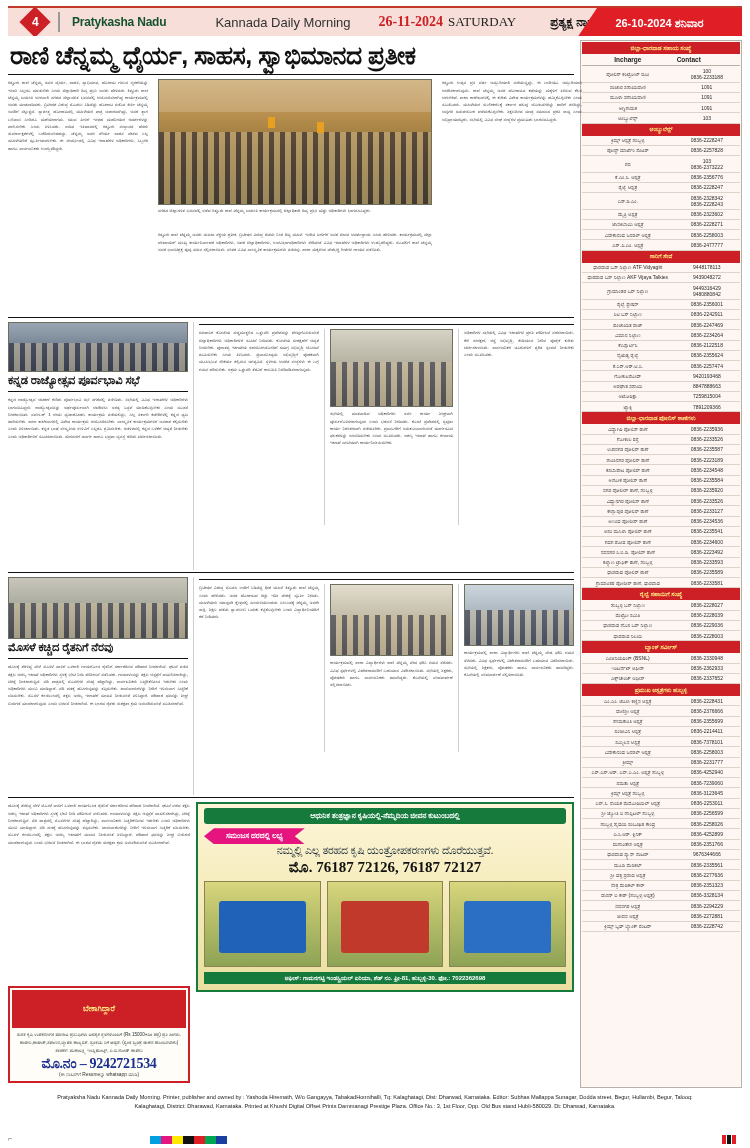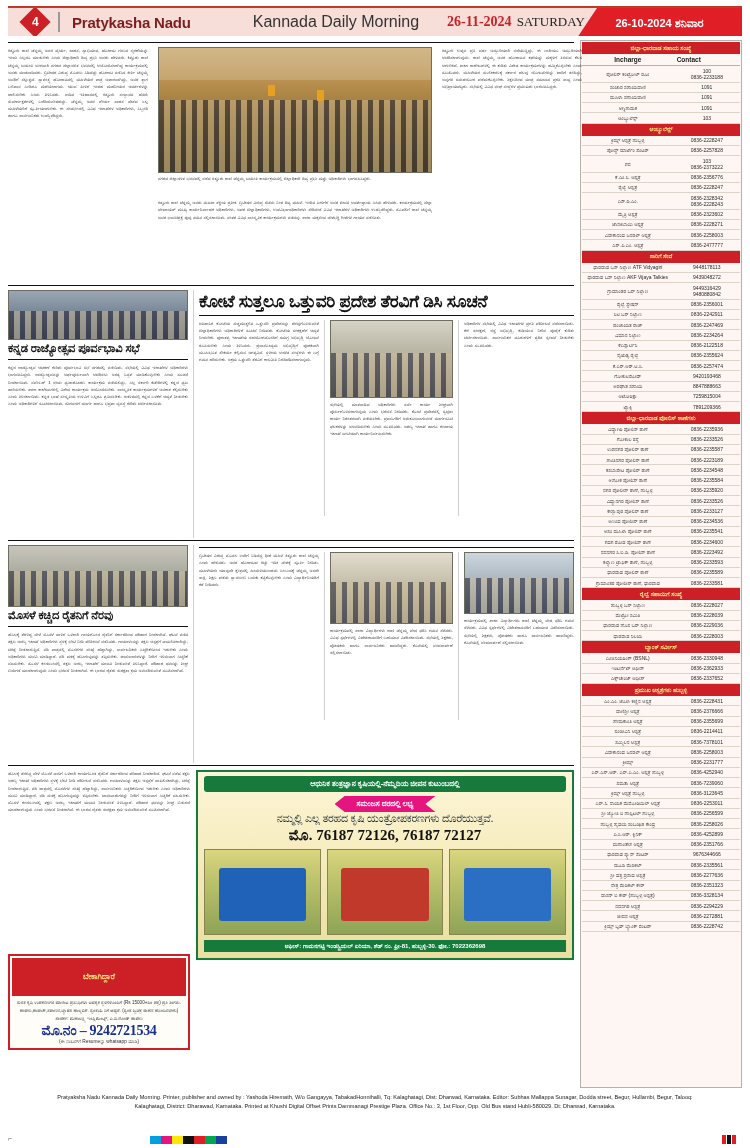--- a/index.html
+++ b/index.html
@@ -18,22 +18,22 @@
     height:30px; background:#f7ded8; border-top:2px solid #c0392b;
     display:flex; align-items:center; position:relative; overflow:hidden;
   }
   .page-badge {
     width:22px; height:22px; background:#cc2026; margin-left:16px;
     transform:rotate(45deg); display:flex; align-items:center; justify-content:center;
     flex:none;
   }
   .page-badge span { transform:rotate(-45deg); color:#fff; font-size:12px; font-weight:bold; }
   .mast-div { width:2px; height:20px; background:#999; margin:0 12px; flex:none; }
-  .mast-name { font-size:15px; font-weight:bold; color:#7f1d1d; letter-spacing:-.2px; }
-  .mast-sub { font-size:16px; color:#333; margin-left:18px;padding-left:44px; }
+  .mast-name { font-size:12px; font-weight:bold; color:#14532d; letter-spacing:-.2px; }
+  .mast-sub { font-size:13px; color:#333; margin-left:5px;padding-left:44px; }
   .mast-date { font-size:14px; color:#cc2026; font-weight:bold; margin-left:28px; font-family:"Liberation Serif",serif; }
   .mast-day { font-size:13px; color:#222; margin-left:5px; font-family:"Liberation Serif",serif; }
   .mast-kan { font-size:12px; color:#111; margin-left:34px; font-weight:bold; }
   .mast-red-tab {
     position:absolute; right:0; top:0; height:30px; width:165px;
     background:#e01e26; color:#fff; font-size:11px; font-weight:bold;
     display:flex; align-items:center; justify-content:center;
     clip-path:polygon(20px 0, 100% 0, 100% 100%, 0 100%);
   }
 
@@ -100,21 +100,21 @@
   .cl-body { font-size:4.6px; color:#233; text-align:center; line-height:1.7; padding:3px 2px 1px 2px; }
   .cl-phone { font-size:14px; font-weight:bold; color:#1a2f8f; text-align:center; letter-spacing:-.3px; font-family:"Liberation Serif",serif; }
   .cl-note { font-size:4.8px; color:#333; text-align:center; padding-bottom:2px; }
 
   
   .bigad { border:2px solid #157a3c; background:linear-gradient(180deg,#fdf6d8 0%,#f6ecbe 45%,#eadf9f 100%); padding:4px 6px 6px 6px; }
   .ad-green {
     background:#157a3c; color:#fff; font-size:7.5px; font-weight:bold;
     text-align:center; padding:3px 4px; border-radius:3px; letter-spacing:-.1px;
   }
-  .ad-ribbon-wrap { display:flex; justify-content:center; margin-top:4px; }
+  .ad-ribbon-wrap { display:flex; margin-top:4px; }
   .ad-ribbon {
     background:#e6147f; color:#fff; font-size:7.5px; font-weight:bold;
     padding:3px 22px; clip-path:polygon(10px 0,100% 0,calc(100% - 10px) 50%,100% 100%,10px 100%,0 50%);
     letter-spacing:-.1px;
   }
   .ad-brand {
     font-size:25px; font-weight:bold; color:#cc2026; text-align:center;
     letter-spacing:-.8px; padding:5px 0 1px 0; line-height:1.05;
   }
   .ad-tag { font-size:11px; color:#123; text-align:center; letter-spacing:-.3px; }
@@ -150,20 +150,21 @@
     <div class="mast-date">26-11-2024</div>
     <div class="mast-day">SATURDAY</div>
     <div class="mast-kan">ಪ್ರತ್ಯಕ್ಷ ನಾಡು ಕನ್ನಡ ದಿನ ಪತ್ರಿಕೆ</div>
     <div class="mast-red-tab">26-10-2024 ಶನಿವಾರ</div>
   </div>
 
   <div class="body-wrap">
 
     <div class="left-zone">
 
+      <div class="main-headline">ರಾಣಿ ಚೆನ್ನಮ್ಮ ಧೈರ್ಯ, ಸಾಹಸ, ಸ್ವಾಭಿಮಾನದ ಪ್ರತೀಕ</div>
       <div class="rule"></div>
 
       <div class="cols" style="height:236px;">
         <div class="col" style="width:140px;flex:none;">
           <div class="body-text" style="height:234px;">ಕಿತ್ತೂರು ರಾಣಿ ಚೆನ್ನಮ್ಮ ಅವರ ದೈರ್ಯ, ಸಾಹಸ, ಸ್ವಾಭಿಮಾನ, ಹೋರಾಟ ಗುಣದ ಸ್ಮರಣೆಯನ್ನು ಇಂದು ಎಲ್ಲರೂ ಮಾಡಬೇಕು ಎಂದು ಜಿಲ್ಲಾಧಿಕಾರಿ ದಿವ್ಯ ಪ್ರಭು ಅವರು ಹೇಳಿದರು. ಕಿತ್ತೂರು ರಾಣಿ ಚೆನ್ನಮ್ಮ ಜಯಂತಿ ಅಂಗವಾಗಿ ನಗರದ ಜಿಲ್ಲಾಡಳಿತ ಭವನದಲ್ಲಿ ಆಯೋಜಿಸಲಾಗಿದ್ದ ಕಾರ್ಯಕ್ರಮದಲ್ಲಿ ಅವರು ಮಾತನಾಡಿದರು. ಬ್ರಿಟೀಷರ ವಿರುದ್ಧ ಮೊದಲು ಸಿಡಿದೆದ್ದು ಹೋರಾಟ ನಡೆಸಿದ ಕೀರ್ತಿ ಚೆನ್ನಮ್ಮ ಅವರಿಗೆ ಸಲ್ಲುತ್ತದೆ. ಸ್ವಾತಂತ್ರ್ಯ ಹೋರಾಟದಲ್ಲಿ ಮಹಿಳೆಯರ ಪಾತ್ರ ಅಪಾರವಾಗಿದ್ದು, ಅವರ ತ್ಯಾಗ ಬಲಿದಾನ ಎಂದಿಗೂ ಮರೆಯಲಾಗದು. ಯುವ ಪೀಳಿಗೆ ಇಂತಹ ಮಹನೀಯರ ಆದರ್ಶಗಳನ್ನು ಪಾಲಿಸಬೇಕು ಎಂದು ತಿಳಿಸಿದರು. ನಾಡಿನ ಇತಿಹಾಸದಲ್ಲಿ ಕಿತ್ತೂರು ಸಂಸ್ಥಾನದ ಹೆಸರು ಸುವರ್ಣಾಕ್ಷರಗಳಲ್ಲಿ ಬರೆದಿಡುವಂತಹದ್ದು. ಚೆನ್ನಮ್ಮ ಅವರ ಶೌರ್ಯ ಸಾಹಸ ದೇಶದ ಎಲ್ಲ ಮಹಿಳೆಯರಿಗೆ ಸ್ಪೂರ್ತಿಯಾಗಬೇಕು. ಈ ಸಂದರ್ಭದಲ್ಲಿ ವಿವಿಧ ಇಲಾಖೆಗಳ ಅಧಿಕಾರಿಗಳು, ಸಿಬ್ಬಂದಿ ಹಾಗೂ ಸಾರ್ವಜನಿಕರು ಉಪಸ್ಥಿತರಿದ್ದರು.</div>
         </div>
         <div class="col-sep"></div>
         <div class="col" style="width:274px;flex:none;">
           <div class="photo ph1" style="height:126px;">
             <div class="band"></div>
@@ -189,21 +190,20 @@
             <div class="figs"></div>
           </div>
           <div class="sub-headline">ಕನ್ನಡ ರಾಜ್ಯೋತ್ಸವ ಪೂರ್ವಭಾವಿ ಸಭೆ</div>
           <div class="rule"></div>
           <div class="body-text" style="height:172px;">ಕನ್ನಡ ರಾಜ್ಯೋತ್ಸವ ಆಚರಣೆ ಕುರಿತು ಪೂರ್ವಭಾವಿ ಸಭೆ ನಗರದಲ್ಲಿ ನಡೆಯಿತು. ಸಭೆಯಲ್ಲಿ ವಿವಿಧ ಇಲಾಖೆಗಳ ಅಧಿಕಾರಿಗಳು ಭಾಗವಹಿಸಿದ್ದರು. ರಾಜ್ಯೋತ್ಸವವನ್ನು ಅರ್ಥಪೂರ್ಣವಾಗಿ ಆಚರಿಸಲು ಅಗತ್ಯ ಸಿದ್ಧತೆ ಮಾಡಿಕೊಳ್ಳಬೇಕು ಎಂದು ಸೂಚನೆ ನೀಡಲಾಯಿತು. ನವೆಂಬರ್ 1 ರಂದು ಧ್ವಜಾರೋಹಣ ಕಾರ್ಯಕ್ರಮ ನಡೆಯಲಿದ್ದು, ಎಲ್ಲ ಸರ್ಕಾರಿ ಕಚೇರಿಗಳಲ್ಲಿ ಕನ್ನಡ ಧ್ವಜ ಹಾರಿಸಬೇಕು. ಶಾಲಾ ಕಾಲೇಜುಗಳಲ್ಲಿ ವಿಶೇಷ ಕಾರ್ಯಕ್ರಮ ಆಯೋಜಿಸಬೇಕು. ಸಾಂಸ್ಕೃತಿಕ ಕಾರ್ಯಕ್ರಮಗಳಿಗೆ ಅವಕಾಶ ಕಲ್ಪಿಸಬೇಕು ಎಂದು ತಿಳಿಸಲಾಯಿತು. ಕನ್ನಡ ಭಾಷೆ ಸಂಸ್ಕೃತಿಯ ಉಳಿವಿಗೆ ಎಲ್ಲರೂ ಶ್ರಮಿಸಬೇಕು. ಆಡಳಿತದಲ್ಲಿ ಕನ್ನಡ ಬಳಕೆಗೆ ಆದ್ಯತೆ ನೀಡಬೇಕು ಎಂದು ಅಧಿಕಾರಿಗಳಿಗೆ ಸೂಚಿಸಲಾಯಿತು. ಮೆರವಣಿಗೆ ಮಾರ್ಗ ಹಾಗೂ ಭದ್ರತಾ ವ್ಯವಸ್ಥೆ ಕುರಿತು ಚರ್ಚಿಸಲಾಯಿತು.</div>
         </div>
 
         <div class="col-sep"></div>
 
         <div style="flex:1;">
-          <div class="sec-headline">ಕೋಟೆ ಸುತ್ತಲೂ ಒತ್ತುವರಿ ಪ್ರದೇಶ ತೆರವಿಗೆ ಡಿಸಿ ಸೂಚನೆ</div>
           <div class="rule"></div>
           <div style="display:flex;gap:5px;">
             <div style="width:120px;flex:none;">
               <div class="body-text" style="height:196px;">ಐತಿಹಾಸಿಕ ಕೋಟೆಯ ಸುತ್ತಮುತ್ತಲಿನ ಒತ್ತುವರಿ ಪ್ರದೇಶವನ್ನು ತೆರವುಗೊಳಿಸುವಂತೆ ಜಿಲ್ಲಾಧಿಕಾರಿಗಳು ಅಧಿಕಾರಿಗಳಿಗೆ ಸೂಚನೆ ನೀಡಿದರು. ಕೋಟೆಯ ಸಂರಕ್ಷಣೆಗೆ ಆದ್ಯತೆ ನೀಡಬೇಕು. ಪುರಾತತ್ವ ಇಲಾಖೆಯ ಸಹಯೋಗದೊಂದಿಗೆ ಸಮಗ್ರ ಅಭಿವೃದ್ಧಿ ಯೋಜನೆ ರೂಪಿಸಬೇಕು ಎಂದು ತಿಳಿಸಿದರು. ಪ್ರವಾಸೋದ್ಯಮ ಅಭಿವೃದ್ಧಿಗೆ ಪೂರಕವಾಗಿ ಮೂಲಭೂತ ಸೌಕರ್ಯ ಕಲ್ಪಿಸುವ ಅಗತ್ಯವಿದೆ. ಸ್ಥಳೀಯ ಆಡಳಿತ ಸಂಸ್ಥೆಗಳು ಈ ಬಗ್ಗೆ ಗಮನ ಹರಿಸಬೇಕು. ಅಕ್ರಮ ಒತ್ತುವರಿ ತೆರವಿಗೆ ಕಾಲಮಿತಿ ನಿಗದಿಪಡಿಸಲಾಗುವುದು.</div>
             </div>
             <div class="col-sep"></div>
             <div style="flex:1;">
               <div class="photo ph3" style="height:78px;">
                 <div class="figs"></div>
               </div>

